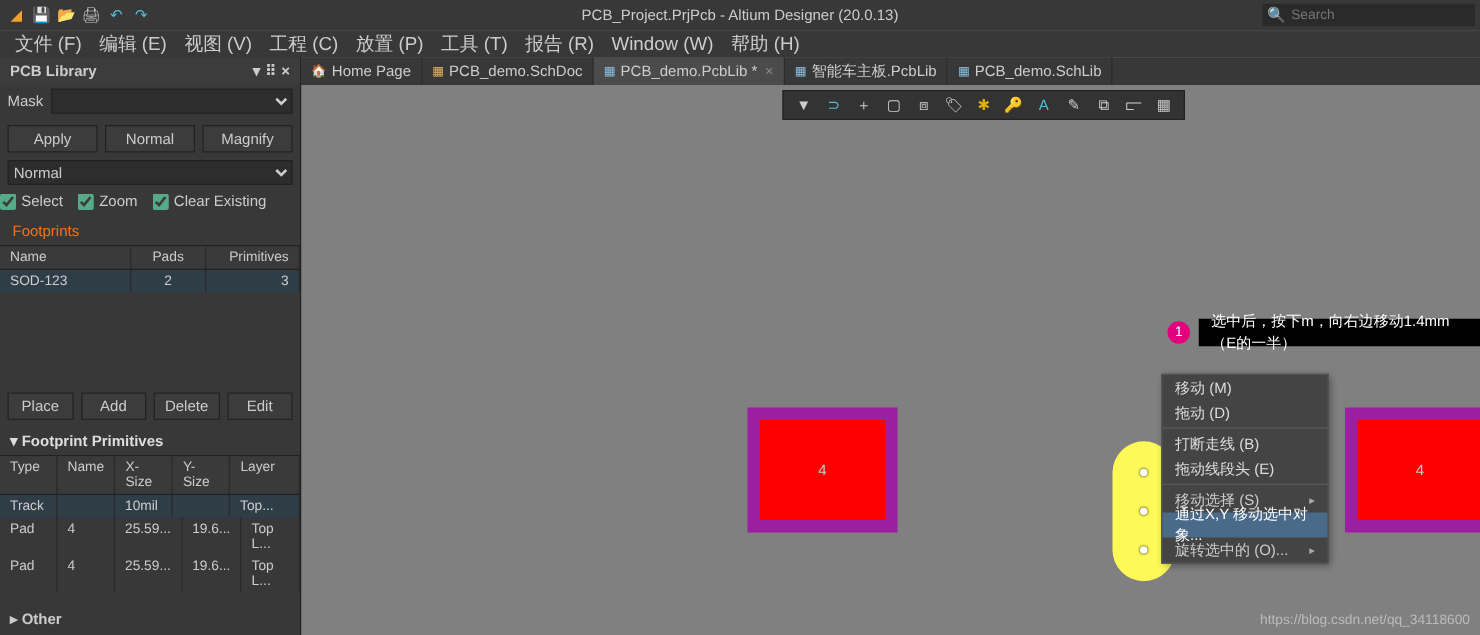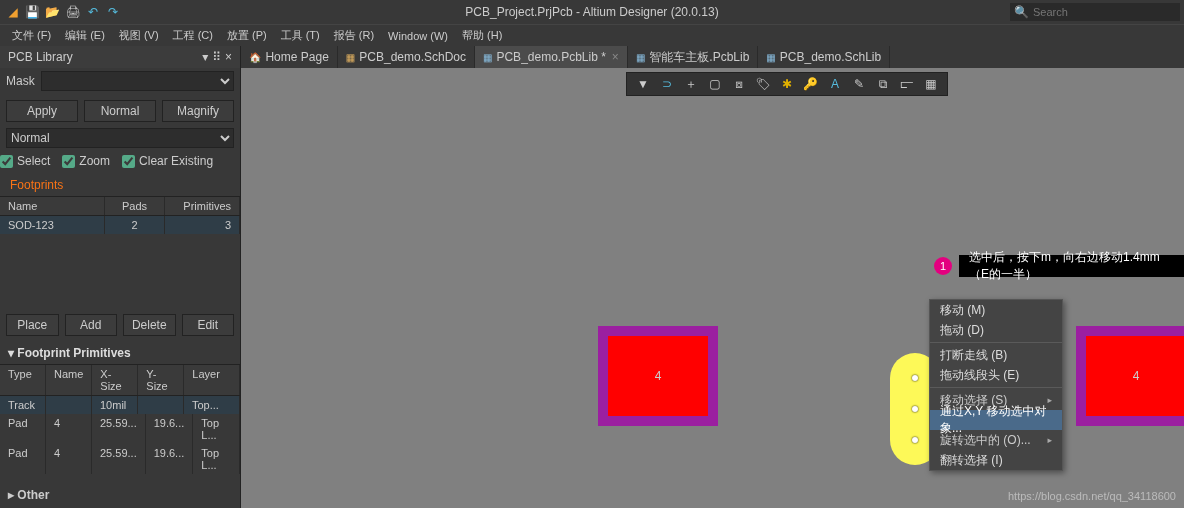--- a/index.html
+++ b/index.html
@@ -4,24 +4,24 @@
 <style>
 *{box-sizing:border-box;margin:0;padding:0;font-family:"Segoe UI","Microsoft YaHei",Arial,sans-serif;font-size:12px;color:#ccc;user-select:none}
 html,body{width:1184px;height:508px;overflow:hidden;background:#2a2a2a}
 .titlebar{height:24px;background:#383838;display:flex;align-items:center;position:relative}
 .tb-icons{display:flex;gap:6px;padding:0 6px}
 .tb-ic{width:14px;height:14px;display:flex;align-items:center;justify-content:center}
 .title{position:absolute;left:0;right:0;text-align:center;font-size:12px;color:#ccc;pointer-events:none}
 .search{margin-left:auto;display:flex;align-items:center;background:#2a2a2a;height:18px;width:170px;padding:0 4px;margin-right:4px}
 .search input{background:transparent;border:0;outline:0;color:#ccc;width:100%;font-size:11px}
 .menubar{height:22px;background:#383838;display:flex;align-items:center;padding:0 6px;gap:2px;border-top:1px solid #444}
-.menu-item{padding:0 6px;height:100%;display:flex;align-items:center;font-size:11px}
+.menu-item{padding:0 6px;height:100%;display:flex;align-items:center;font-size:15px}
 .body{display:flex;height:462px}
 .left{width:241px;background:#383838;display:flex;flex-direction:column;border-right:1px solid #222}
-.panel-hdr{height:22px;display:flex;align-items:center;padding:0 8px;background:#3c3c3c;font-weight:400}
+.panel-hdr{height:22px;display:flex;align-items:center;padding:0 8px;background:#3c3c3c;font-weight:700}
 .panel-hdr .sp{margin-left:auto;display:flex;gap:4px;color:#888}
 .mask-row{display:flex;align-items:center;height:26px;padding:0 6px;gap:6px}
 .mask-row select{flex:1;background:#2d2d2d;border:1px solid #222;height:20px;color:#ccc}
 .btn-row{display:flex;gap:6px;padding:6px}
 .btn{flex:1;height:22px;background:#3c3c3c;border:1px solid #222;display:flex;align-items:center;justify-content:center;font-size:12px}
 .ddrow{padding:0 6px}
 .ddrow select{width:100%;background:#2d2d2d;border:1px solid #222;height:20px;color:#ccc}
 .chk-row{display:flex;gap:12px;padding:6px 0;align-items:center}
 .chk{display:flex;align-items:center;gap:4px}
 .chk input{accent-color:#5a8}
@@ -257,18 +257,17 @@
       <div class="sep"></div>
       <div class="mi">
           <span>移动选择 (S)</span>
           <span class="arrow">▸</span>
         </div>
       <div class="mi sel">通过X,Y 移动选中对象...</div>
       <div class="mi">
           <span>旋转选中的 (O)...</span>
           <span class="arrow">▸</span>
         </div>
-      <div class="mi">翻转选择 (I)</div>
     </div>
 
     <div class="watermark">https://blog.csdn.net/qq_34118600</div>
   </div>
 </div>
 
 </body></html>

